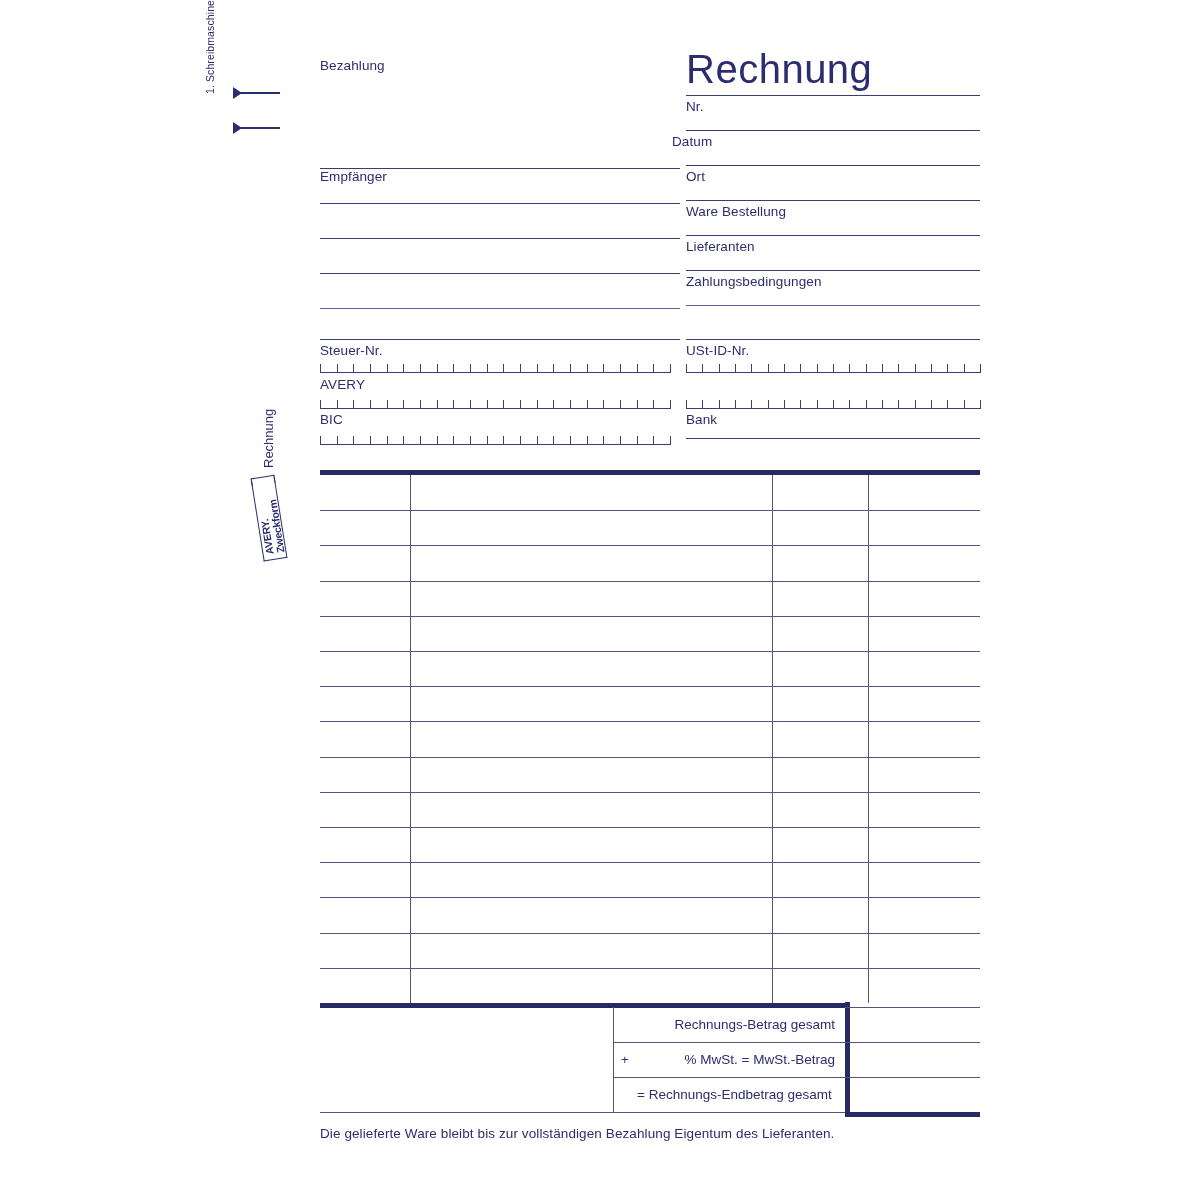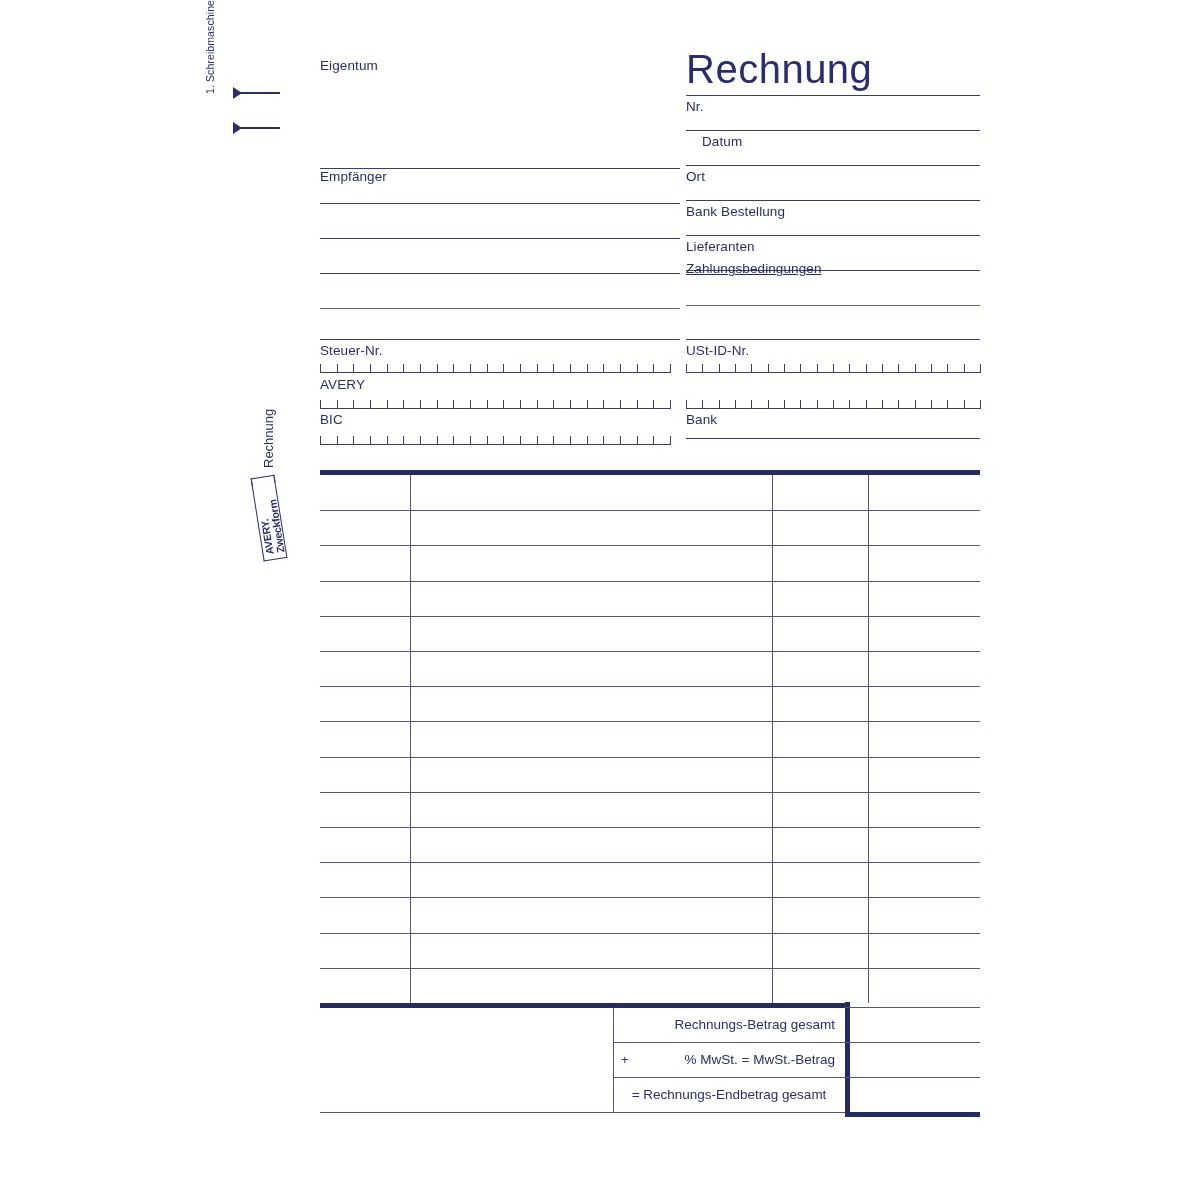--- a/index.html
+++ b/index.html
@@ -202,46 +202,46 @@
 <body>
 
 <div id="page">
 
   <div class="tw-label">1. Schreibmaschinenzeile</div>
   <div class="tw-arrow" style="left:234px; top:92px;"></div>
   <div class="tw-arrow" style="left:234px; top:127px;"></div>
 
   <div class="doc-title">Rechnung</div>
 
-  <div class="field-label" style="left:320px; top:58px;">Eigentum</div>
+  <div class="field-label" style="left:320px; top:58px;">Bezahlung</div>
   <div class="rule" style="left:320px; top:168px; width:360px;"></div>
 
   <div class="field-label" style="left:320px; top:169px;">Empfänger</div>
   <div class="rule" style="left:320px; top:203px; width:360px;"></div>
   <div class="rule" style="left:320px; top:238px; width:360px;"></div>
   <div class="rule" style="left:320px; top:273px; width:360px;"></div>
   <div class="rule light" style="left:320px; top:308px; width:360px;"></div>
 
   <div class="rule" style="left:686px; top:95px; width:294px;"></div>
   <div class="field-label" style="left:686px; top:99px;">Nr.</div>
 
   <div class="rule" style="left:686px; top:130px; width:294px;"></div>
-  <div class="field-label" style="left:702px; top:134px;">Datum</div>
+  <div class="field-label" style="left:672px; top:134px;">Datum</div>
 
   <div class="rule" style="left:686px; top:165px; width:294px;"></div>
   <div class="field-label" style="left:686px; top:169px;">Ort</div>
 
   <div class="rule" style="left:686px; top:200px; width:294px;"></div>
-  <div class="field-label" style="left:686px; top:204px;">Bank Bestellung</div>
+  <div class="field-label" style="left:686px; top:204px;">Ware Bestellung</div>
 
   <div class="rule" style="left:686px; top:235px; width:294px;"></div>
   <div class="field-label" style="left:686px; top:239px;">Lieferanten</div>
 
   <div class="rule" style="left:686px; top:270px; width:294px;"></div>
-  <div class="field-label" style="left:686px; top:261px;text-decoration:underline;">Zahlungsbedingungen</div>
+  <div class="field-label" style="left:686px; top:274px;">Zahlungsbedingungen</div>
 
   <div class="rule light" style="left:686px; top:305px; width:294px;"></div>
 
   <div class="rule" style="left:320px; top:339px; width:360px;"></div>
   <div class="field-label" style="left:320px; top:343px;">Steuer-Nr.</div>
   <div class="comb" id="comb-steuer" style="left:320px; top:364px; width:350px;">
       <div class="comb-base"></div>
       <div class="tick" style="left: 0px;"></div>
       <div class="tick" style="left: 17px;"></div>
       <div class="tick" style="left: 33px;"></div>
@@ -469,18 +469,19 @@
       <div style="position: absolute; left: 613px; top: 1112px; width: 232px; height: 0px; border-top: 1.4px solid rgb(83, 85, 127);"></div>
       <div style="position: absolute; left: 320px; top: 1112px; width: 293px; height: 0px; border-top: 1.4px solid rgb(83, 85, 127);"></div>
       <div style="position: absolute; left: 845px; top: 1007px; width: 135px; height: 0px; border-top: 1.4px solid rgb(83, 85, 127);"></div>
       <div class="tot-cell-label" style="left: 613px; top: 1017px; width: 222px; text-align: right;">Rechnungs-Betrag gesamt</div>
       <div style="position: absolute; left: 850px; top: 1007px; width: 130px; height: 35px;"></div>
       <div style="position: absolute; left: 613px; top: 1042px; width: 367px; height: 0px; border-top: 1.4px solid rgb(83, 85, 127);"></div>
       <div class="tot-plus" style="left: 621px; top: 1052px;">+</div>
       <div class="tot-cell-label" style="left: 613px; top: 1052px; width: 222px; text-align: right;">% MwSt. = MwSt.-Betrag</div>
       <div style="position: absolute; left: 850px; top: 1042px; width: 130px; height: 35px;"></div>
       <div style="position: absolute; left: 613px; top: 1077px; width: 367px; height: 0px; border-top: 1.4px solid rgb(83, 85, 127);"></div>
-      <div class="tot-cell-label" style="left: 613px; top: 1087px; width: 232px; text-align: center;">= Rechnungs-Endbetrag gesamt</div>
+      <div class="tot-cell-label" style="left: 613px; top: 1087px; width: 232px;  padding-left: 24px;">= Rechnungs-Endbetrag gesamt</div>
       <div style="position: absolute; left: 850px; top: 1077px; width: 130px; height: 35px;"></div>
     </div>
 
+  <div class="footer-note">Die gelieferte Ware bleibt bis zur vollständigen Bezahlung Eigentum des Lieferanten.</div>
 
 </div>
 
 </body></html>

